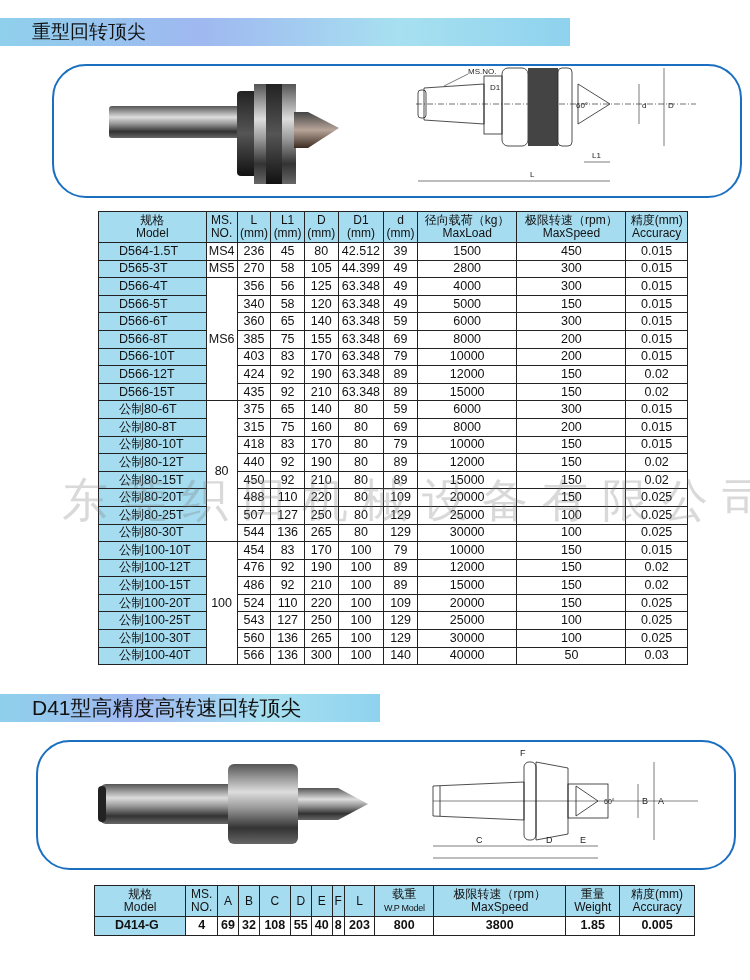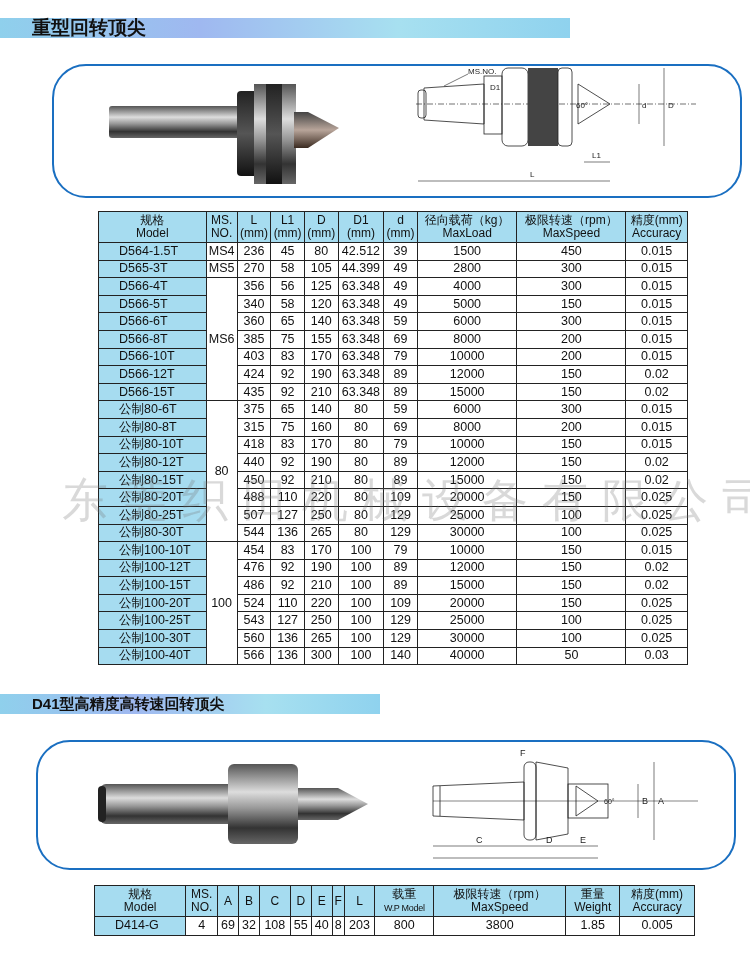--- a/index.html
+++ b/index.html
@@ -1,36 +1,36 @@
 <!DOCTYPE html>
 <html><head>
 <meta charset="utf-8">
 <style>
   html,body{margin:0;padding:0;background:#fff;}
   body{width:750px;height:980px;position:relative;overflow:hidden;font-family:"Liberation Sans","DejaVu Sans",sans-serif;color:#111;}
-  .banner{position:absolute;height:20px;background:linear-gradient(90deg,#8fd0ec 0%,#9fb8f0 35%,#a7e0f0 70%,#8fd2ee 100%);display:flex;align-items:center;font-weight:bold;}
+  .banner{position:absolute;height:28px;background:linear-gradient(90deg,#8fd0ec 0%,#9fb8f0 35%,#a7e0f0 70%,#8fd2ee 100%);display:flex;align-items:center;font-weight:normal;}
   .banner1{left:0;top:18px;width:570px;}
   .banner2{left:0;top:694px;width:380px;top:694px;}
   .banner .cn{font-size:19px;margin-left:32px;letter-spacing:0px;}
   .banner .en{font-size:22px;margin-left:32px;letter-spacing:1px;word-spacing:10px;}
-  .banner2 .cn{font-size:15px;}
+  .banner2 .cn{font-size:21px;}
   .panel{position:absolute;border:2px solid #1a6fc1;border-radius:34px;background:#fff;}
   .panel1{left:52px;top:64px;width:686px;height:130px;}
   .panel2{left:36px;top:740px;width:696px;height:126px;}
   svg{position:absolute;}
   table{position:absolute;border-collapse:collapse;font-size:12.5px;}
   td,th{border:1px solid #222;text-align:center;padding:0;font-weight:normal;line-height:13px;}
   th{background:#a6dcf0;font-size:12px;}
   td.model{background:#a6dcf0;text-align:left;padding-left:20px;}
   .t1{left:98px;top:211px;width:590px;}
   .t1 tr.row td{height:16.6px;}
   .t1 th{height:30px;}
   .t2{left:94px;top:885px;width:601px;}
   .t2 th{height:30px;}
-  .t2 tr.row td{height:17.5px;}
+  .t2 tr.row td{height:17.5px;font-weight:bold;}
   .small{font-size:9px;letter-spacing:-0.3px;}
   .wm{position:absolute;left:62px;top:470px;font-size:46px;color:rgba(120,120,120,0.28);letter-spacing:14px;white-space:nowrap;pointer-events:none;font-family:"DejaVu Sans",sans-serif;}
 </style>
 </head>
 <body>
 
 <div class="banner banner1">
   <span class="cn">重型回转顶尖</span>
 </div>
 

